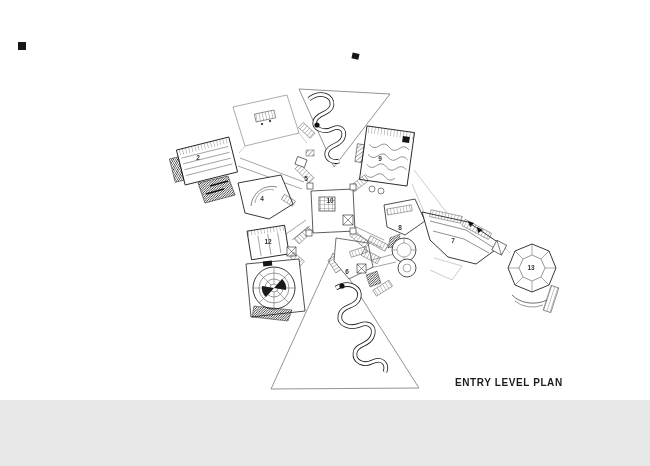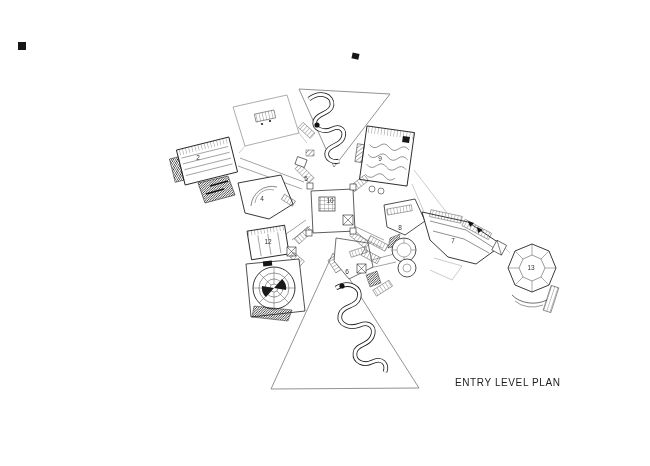--- a/index.html
+++ b/index.html
@@ -1,21 +1,22 @@
 <!DOCTYPE html>
 <html><head>
 <meta charset="utf-8">
 <style>
   html,body{margin:0;padding:0;background:#e8e8e8;}
   .page{
     position:relative;
-    width:650px;height:466px;
+    width:650px;height:400px;
     background:#ffffff;
     overflow:hidden;
     font-family:"Liberation Sans",sans-serif;
+    font-weight:bold;
   }
   .plan-svg{position:absolute;left:0;top:0;}
   .drawing-title{
     position:absolute;
     left:455px;top:377px;
     font-size:10px;
     letter-spacing:0.6px;
     color:#1c1c1c;
     white-space:nowrap;
     font-family:"Liberation Sans",sans-serif;

